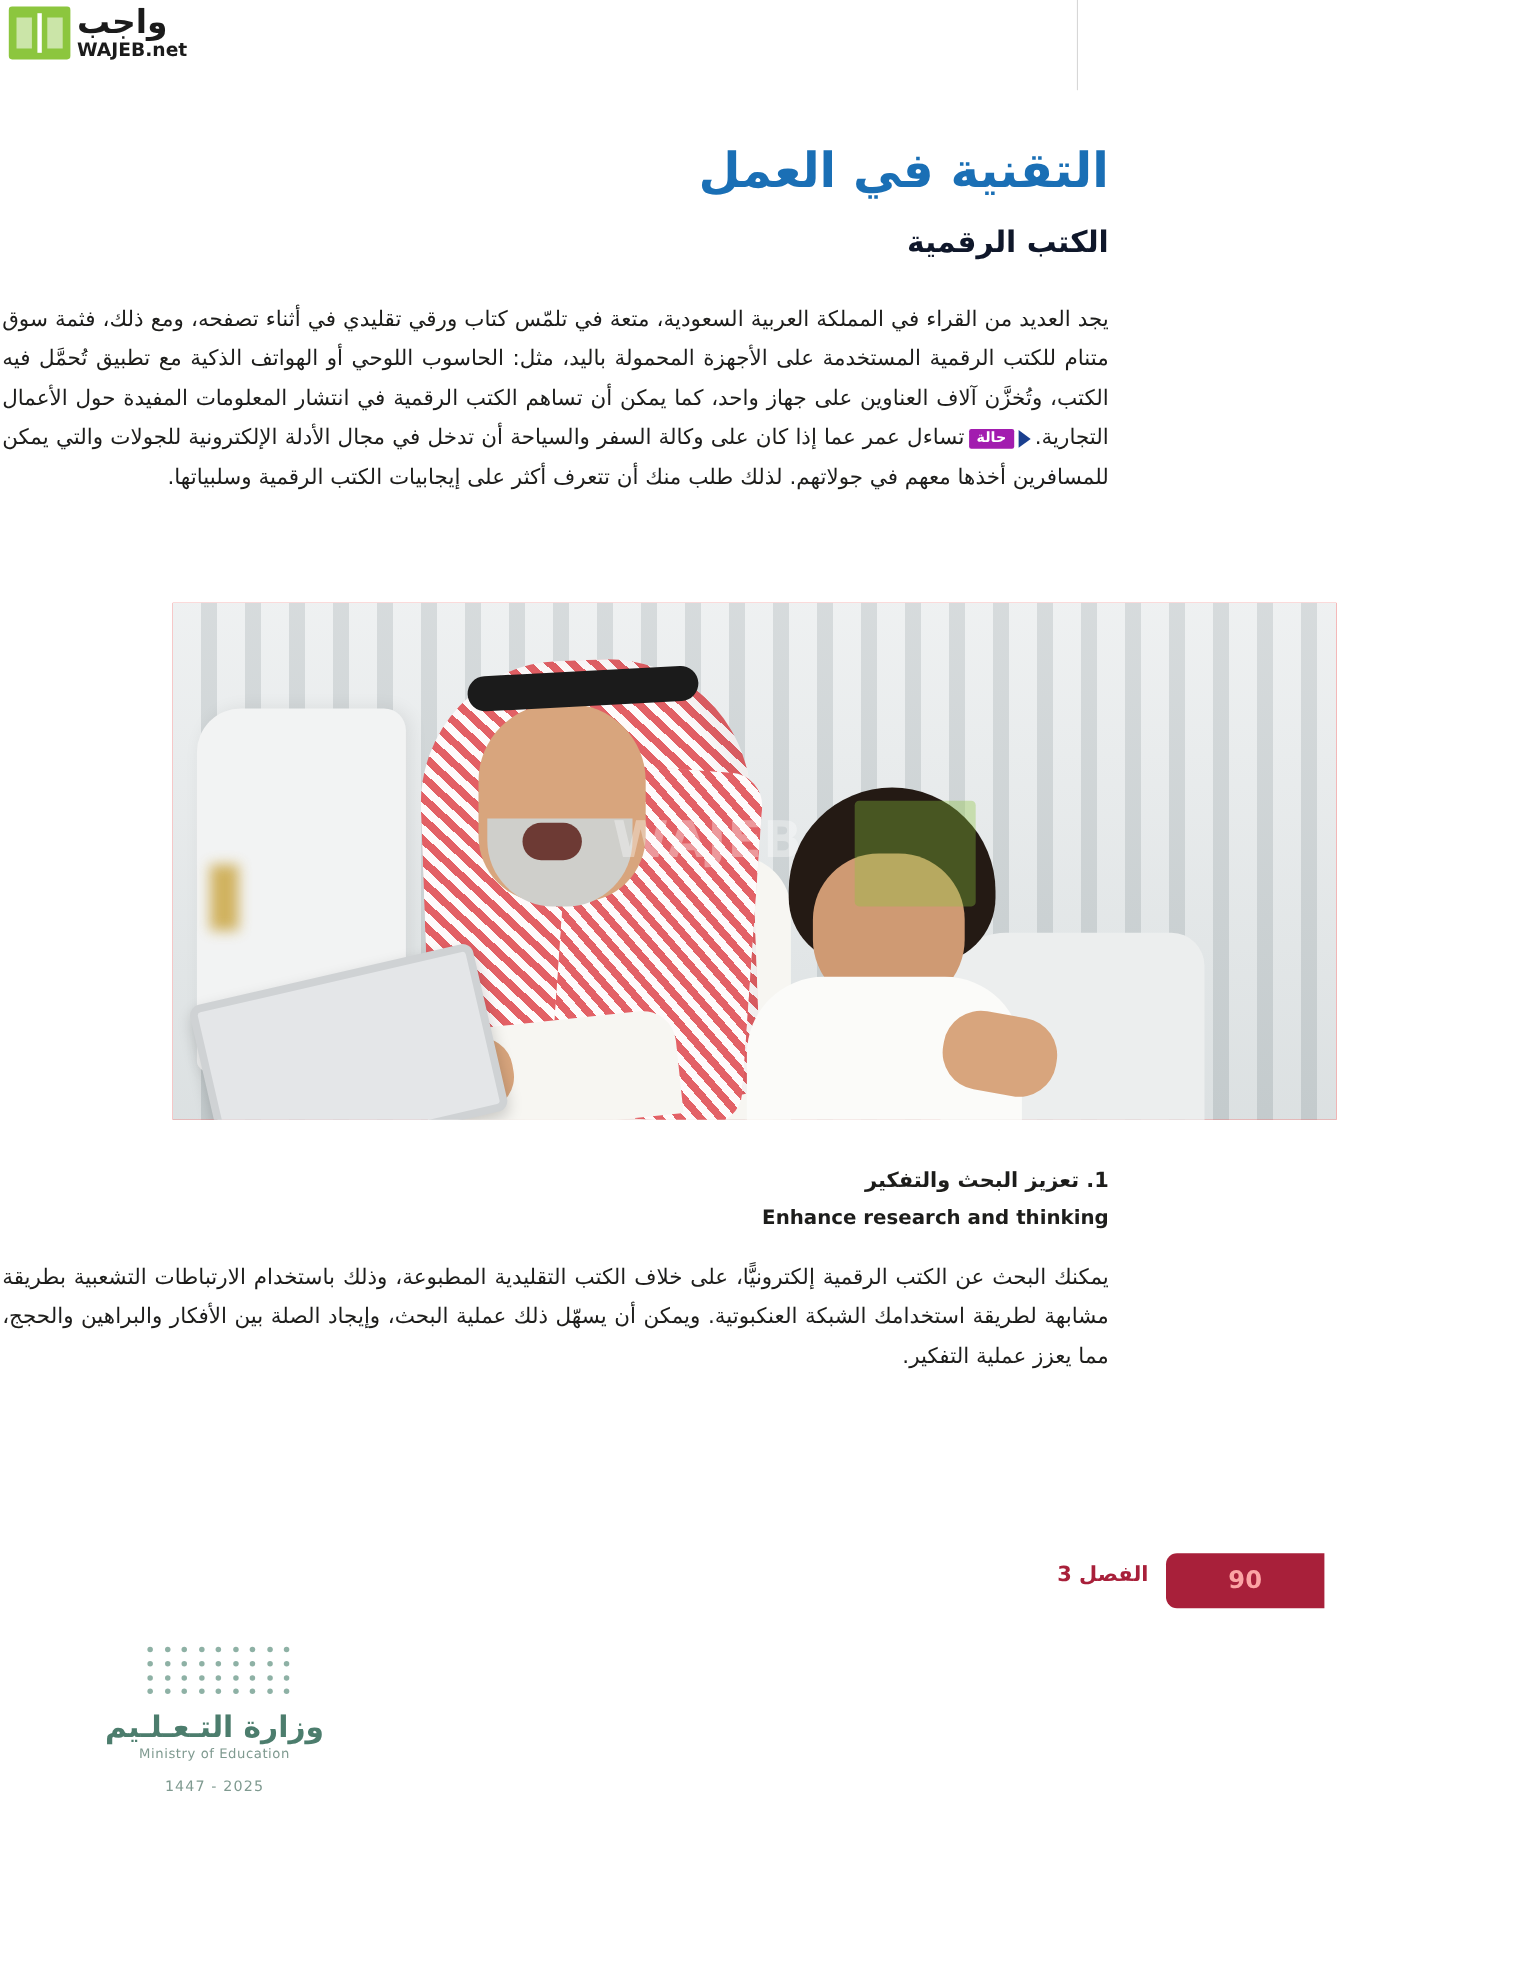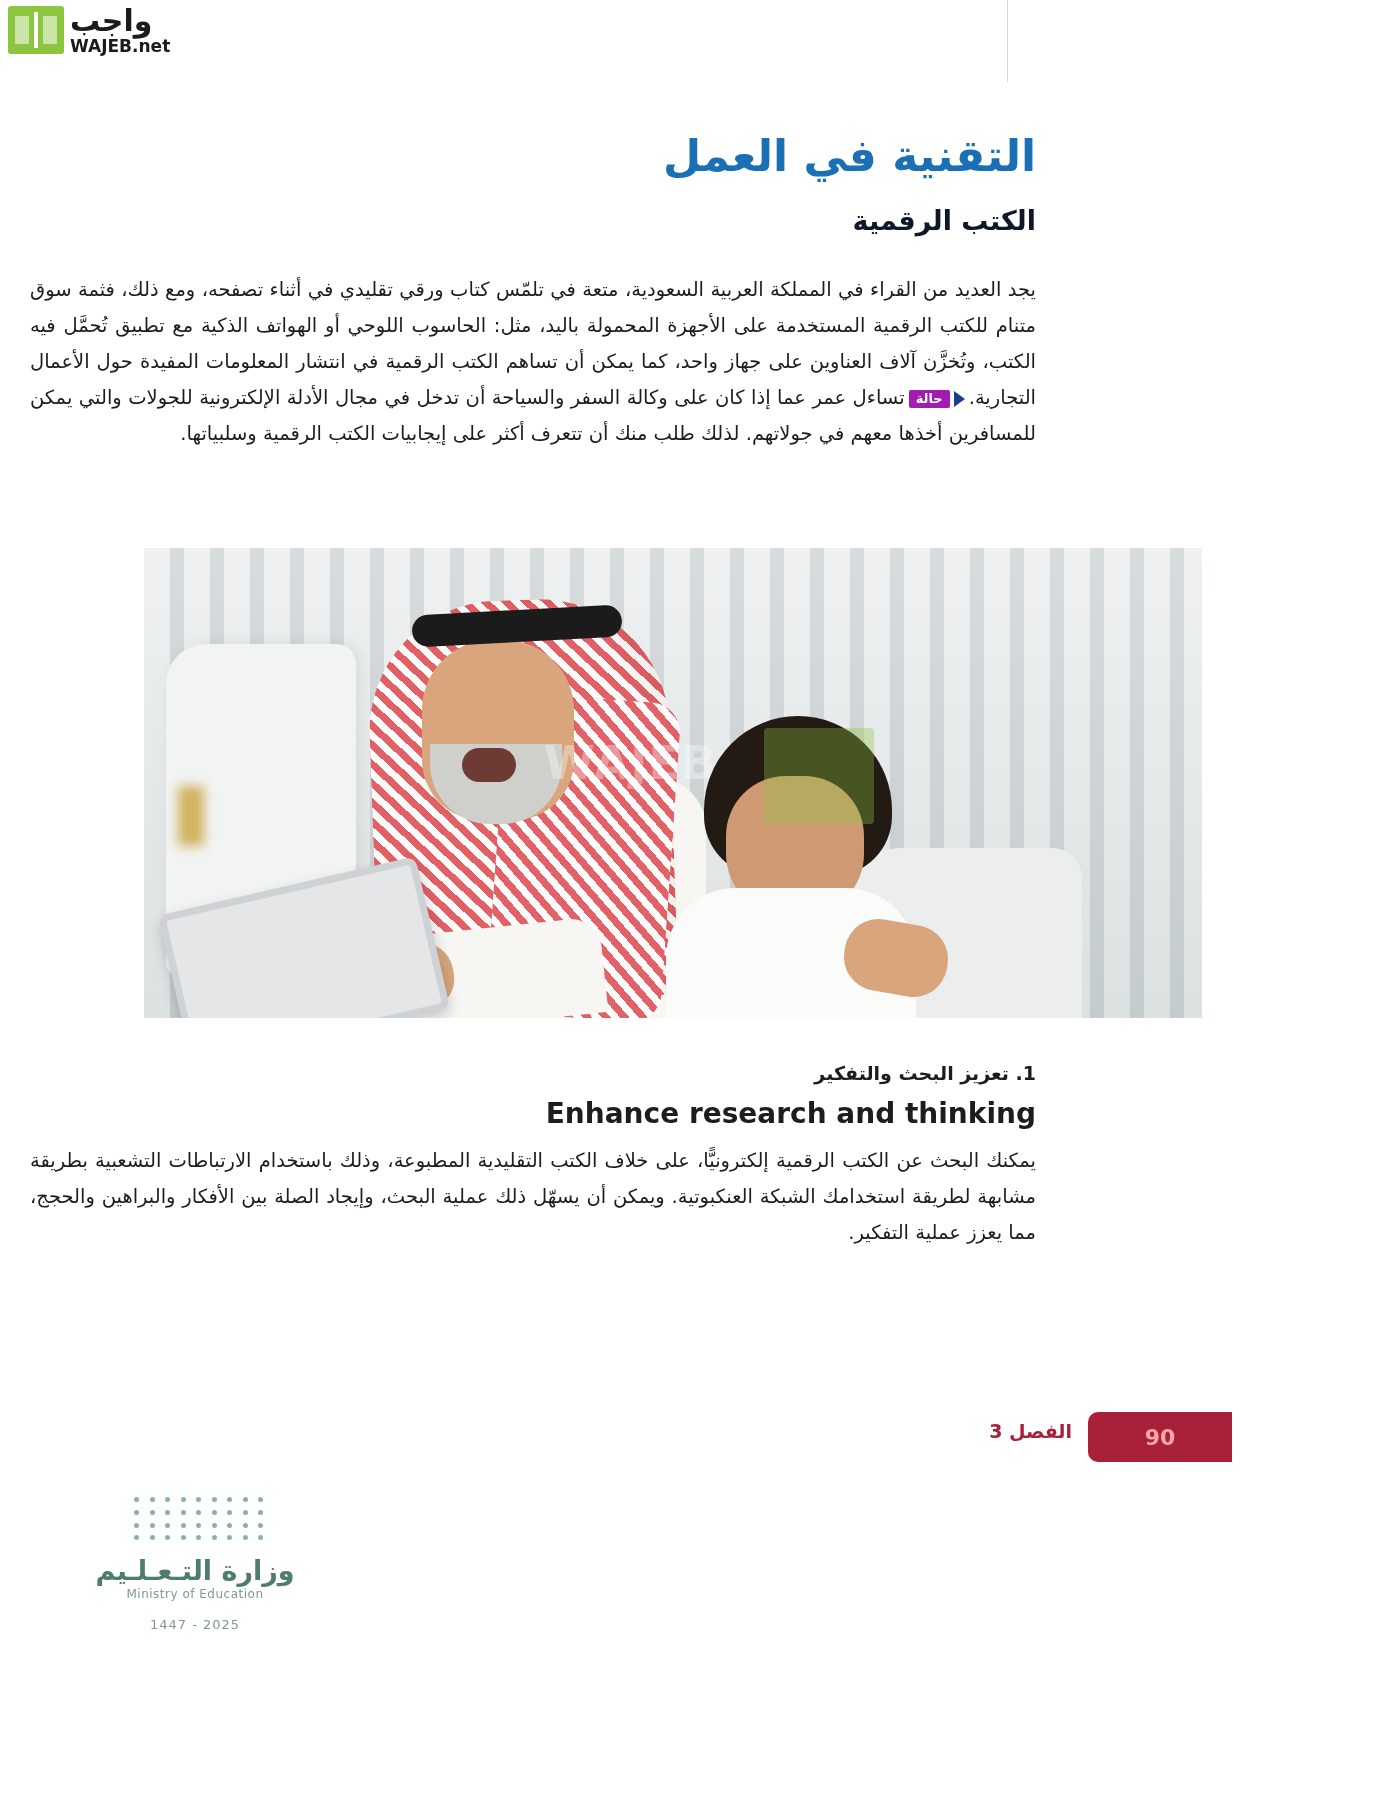--- a/index.html
+++ b/index.html
@@ -84,21 +84,20 @@
     background: #d7d7d7;
   }
 
   
   .page {
     position: absolute;
     top: 0;
     left: 0;
     width: 1204px;
     height: 1800px;
-    padding-left: 28px;
   }
 
   .title-main {
     position: absolute;
     top: 130px;
     right: 196px;
     width: 1000px;
     text-align: right;
     font-size: 44px;
     font-weight: bold;
@@ -149,21 +148,21 @@
     height: 0;
     border-top: 8px solid transparent;
     border-bottom: 8px solid transparent;
     border-left: 11px solid #1a3f8f;
   }
 
   
   .photo {
     position: absolute;
     top: 548px;
-    left: 144px;
+    left: 157px;
     width: 1058px;
     height: 470px;
     overflow: hidden;
     background: #ef4444;
   }
   .ph-wall {
     position: absolute;
     inset: 0;
     background:
       repeating-linear-gradient(90deg,
@@ -385,21 +384,21 @@
     font-weight: bold;
     color: #1d1d1b;
   }
   .sec-en {
     position: absolute;
     top: 1097px;
     right: 196px;
     width: 1006px;
     text-align: right;
     direction: ltr;
-    font-size: 28px;
+    font-size: 18px;
     font-weight: bold;
     color: #1d1d1b;
   }
   #sec-para { top: 1143px; }
 
   
   .moe {
     position: absolute;
     left: 70px;
     bottom: 168px;

